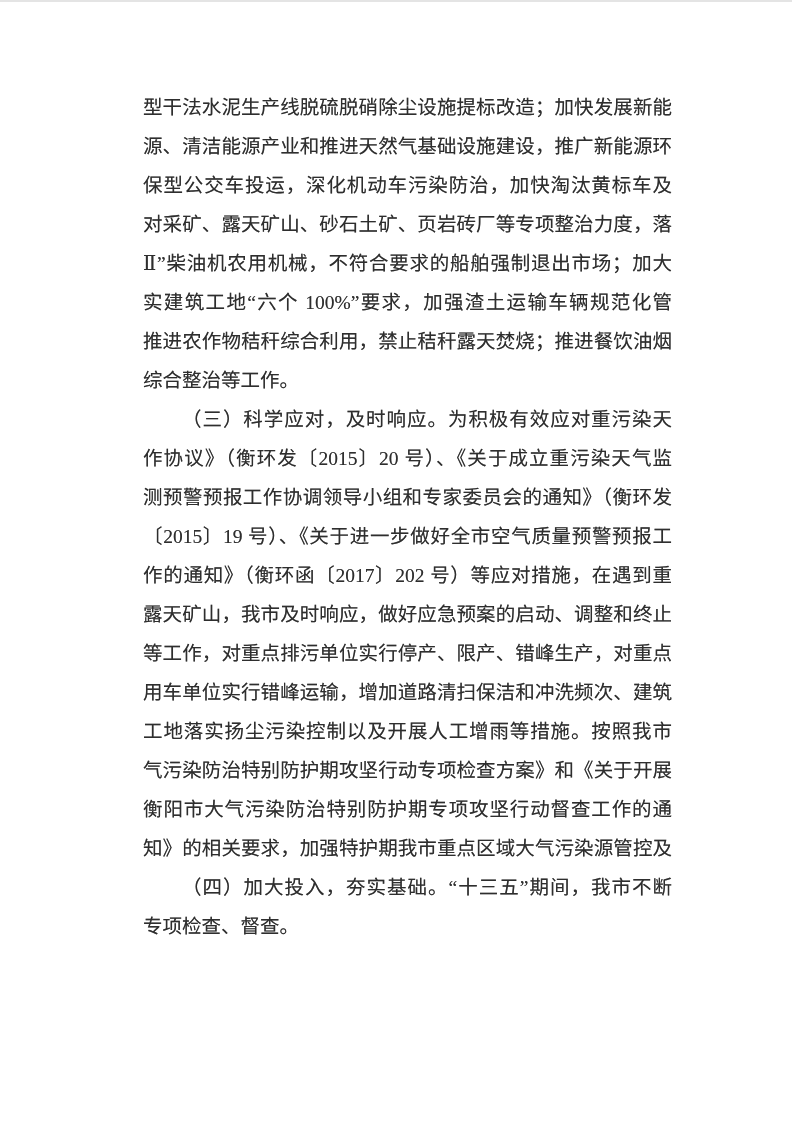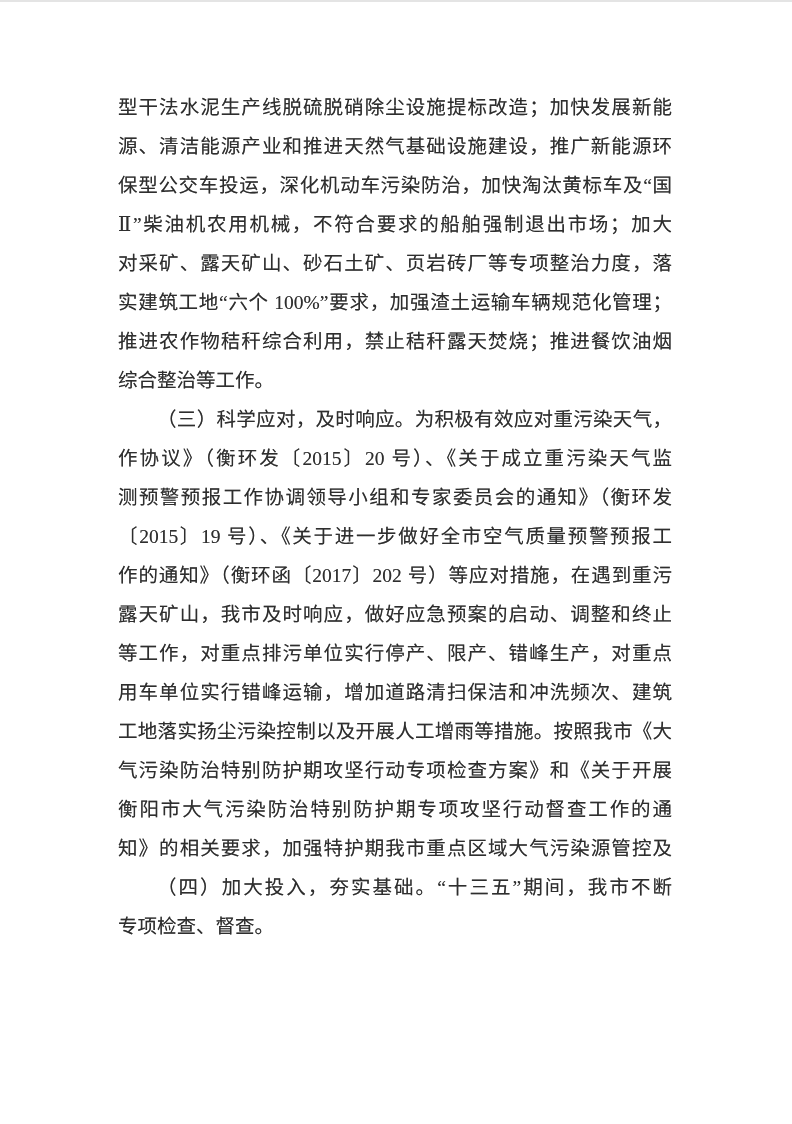--- a/index.html
+++ b/index.html
@@ -32,20 +32,21 @@
     color: #2e2e2e;
   }
   .line {
     font-size: 19.5px;
     line-height: 39px;
     height: 39px;
     white-space: normal;
     overflow: hidden;
     
     text-shadow: 0 0 0.3px rgba(46,46,46,0.5);
+    margin-left: 25px;
   }
   .justify {
     text-align: justify;
     text-align-last: justify;
     text-justify: inter-character;
   }
   .indent {
     text-indent: 39px; 
   }
   .plain {
@@ -56,22 +57,22 @@
 </head>
 <body>
 
 <div class="page">
   <div class="scan-edge"></div>
 
   <div class="text-block">
     <div class="line justify">型干法水泥生产线脱硫脱硝除尘设施提标改造；加快发展新能</div>
     <div class="line justify">源、清洁能源产业和推进天然气基础设施建设，推广新能源环</div>
     <div class="line justify">保型公交车投运，深化机动车污染防治，加快淘汰黄标车及“国</div>
+    <div class="line justify">对采矿、露天矿山、砂石土矿、页岩砖厂等专项整治力度，落</div>
     <div class="line justify">Ⅱ”柴油机农用机械，不符合要求的船舶强制退出市场；加大</div>
-    <div class="line justify">对采矿、露天矿山、砂石土矿、页岩砖厂等专项整治力度，落</div>
     <div class="line justify">实建筑工地“六个 100%”要求，加强渣土运输车辆规范化管理；</div>
     <div class="line justify">推进农作物秸秆综合利用，禁止秸秆露天焚烧；推进餐饮油烟</div>
     <div class="line plain">综合整治等工作。</div>
     <div class="line justify indent">（三）科学应对，及时响应。为积极有效应对重污染天气，</div>
     <div class="line justify">作协议》（衡环发〔2015〕20 号）、《关于成立重污染天气监</div>
     <div class="line justify">测预警预报工作协调领导小组和专家委员会的通知》（衡环发</div>
     <div class="line justify">〔2015〕19 号）、《关于进一步做好全市空气质量预警预报工</div>
     <div class="line justify">作的通知》（衡环函〔2017〕202 号）等应对措施，在遇到重污</div>
     <div class="line justify">露天矿山，我市及时响应，做好应急预案的启动、调整和终止</div>
     <div class="line justify">等工作，对重点排污单位实行停产、限产、错峰生产，对重点</div>

